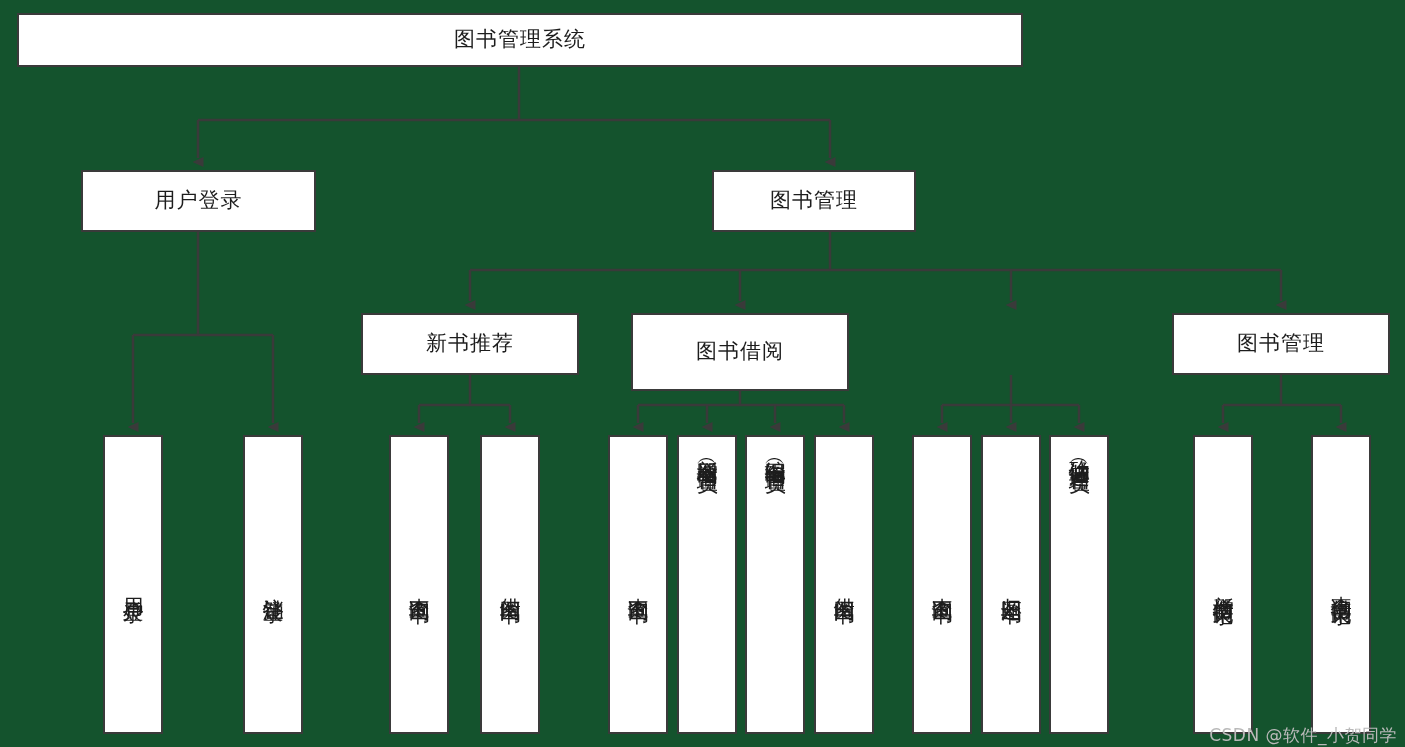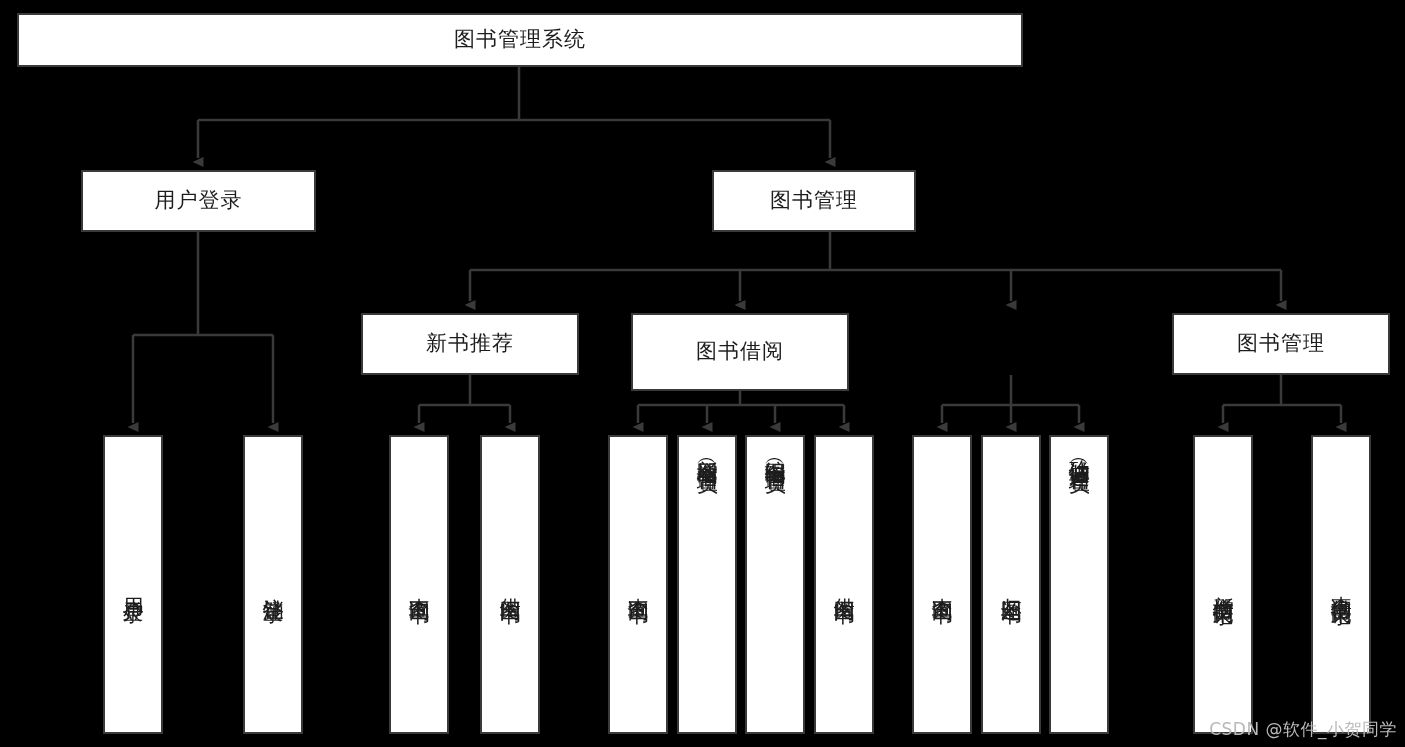--- a/index.html
+++ b/index.html
@@ -7,21 +7,21 @@
     padding: 0;
     background: #ffffff;
   }
   body {
     font-family: "DejaVu Sans", "Liberation Sans", sans-serif;
   }
   #diagram-root {
     position: relative;
     width: 1405px;
     height: 747px;
-    background: #000000;
+    background: #14532d;
     overflow: hidden;
   }
   #edge-layer {
     position: absolute;
     left: 0;
     top: 0;
     width: 1405px;
     height: 747px;
   }
   .node {
@@ -52,21 +52,21 @@
     white-space: nowrap;
     display: block;
   }
   .node.vertical.centered {
     align-items: center;
     padding-top: 0;
   }
   #watermark {
     position: absolute;
     right: 8px;
-    bottom: 6px;
+    bottom: 0;
     font-size: 17px;
     color: #b9b9b9;
     letter-spacing: 0.5px;
     white-space: nowrap;
     pointer-events: none;
     margin-top: 8px;
   }
 </style>
 </head>
 <body>

